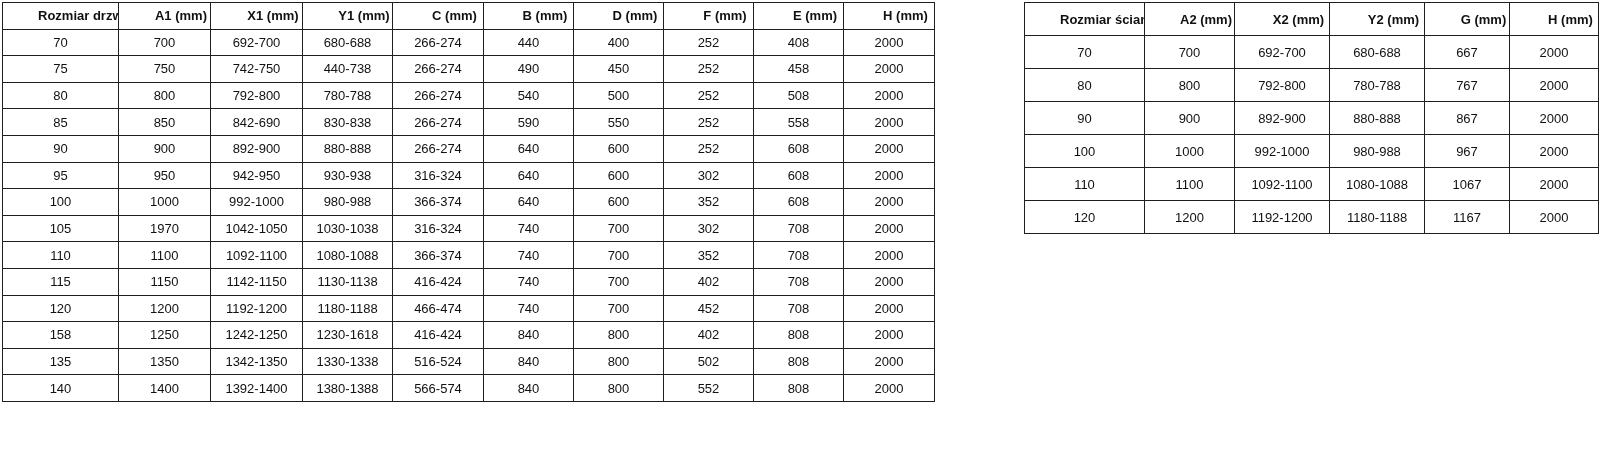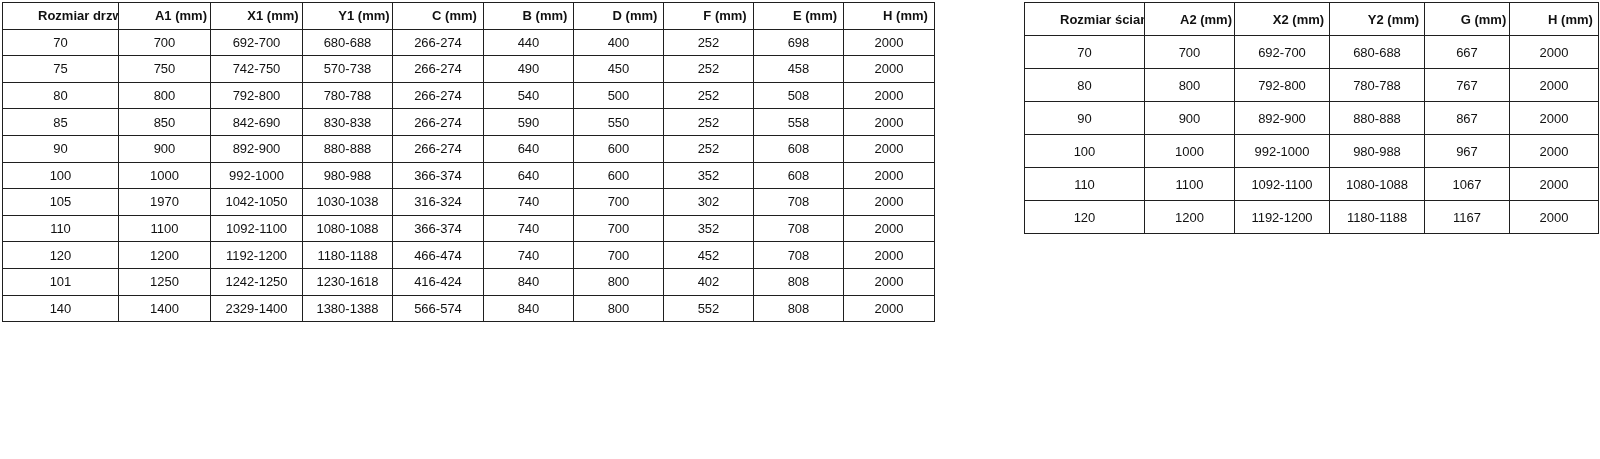--- a/index.html
+++ b/index.html
@@ -83,28 +83,28 @@
   <tbody>
       <tr>
         <td>70</td>
         <td>700</td>
         <td>692-700</td>
         <td>680-688</td>
         <td>266-274</td>
         <td>440</td>
         <td>400</td>
         <td>252</td>
-        <td>698</td>
+        <td>408</td>
         <td>2000</td>
       </tr>
       <tr>
         <td>75</td>
         <td>750</td>
         <td>742-750</td>
-        <td>570-738</td>
+        <td>440-738</td>
         <td>266-274</td>
         <td>490</td>
         <td>450</td>
         <td>252</td>
         <td>458</td>
         <td>2000</td>
       </tr>
       <tr>
         <td>80</td>
         <td>800</td>
@@ -131,20 +131,32 @@
       </tr>
       <tr>
         <td>90</td>
         <td>900</td>
         <td>892-900</td>
         <td>880-888</td>
         <td>266-274</td>
         <td>640</td>
         <td>600</td>
         <td>252</td>
+        <td>608</td>
+        <td>2000</td>
+      </tr>
+      <tr>
+        <td>95</td>
+        <td>950</td>
+        <td>942-950</td>
+        <td>930-938</td>
+        <td>316-324</td>
+        <td>640</td>
+        <td>600</td>
+        <td>302</td>
         <td>608</td>
         <td>2000</td>
       </tr>
       <tr>
         <td>100</td>
         <td>1000</td>
         <td>992-1000</td>
         <td>980-988</td>
         <td>366-374</td>
         <td>640</td>
@@ -171,47 +183,71 @@
         <td>1092-1100</td>
         <td>1080-1088</td>
         <td>366-374</td>
         <td>740</td>
         <td>700</td>
         <td>352</td>
         <td>708</td>
         <td>2000</td>
       </tr>
       <tr>
+        <td>115</td>
+        <td>1150</td>
+        <td>1142-1150</td>
+        <td>1130-1138</td>
+        <td>416-424</td>
+        <td>740</td>
+        <td>700</td>
+        <td>402</td>
+        <td>708</td>
+        <td>2000</td>
+      </tr>
+      <tr>
         <td>120</td>
         <td>1200</td>
         <td>1192-1200</td>
         <td>1180-1188</td>
         <td>466-474</td>
         <td>740</td>
         <td>700</td>
         <td>452</td>
         <td>708</td>
         <td>2000</td>
       </tr>
       <tr>
-        <td>101</td>
+        <td>158</td>
         <td>1250</td>
         <td>1242-1250</td>
         <td>1230-1618</td>
         <td>416-424</td>
         <td>840</td>
         <td>800</td>
         <td>402</td>
         <td>808</td>
         <td>2000</td>
       </tr>
       <tr>
+        <td>135</td>
+        <td>1350</td>
+        <td>1342-1350</td>
+        <td>1330-1338</td>
+        <td>516-524</td>
+        <td>840</td>
+        <td>800</td>
+        <td>502</td>
+        <td>808</td>
+        <td>2000</td>
+      </tr>
+      <tr>
         <td>140</td>
         <td>1400</td>
-        <td>2329-1400</td>
+        <td>1392-1400</td>
         <td>1380-1388</td>
         <td>566-574</td>
         <td>840</td>
         <td>800</td>
         <td>552</td>
         <td>808</td>
         <td>2000</td>
       </tr>
     </tbody>
 </table>

